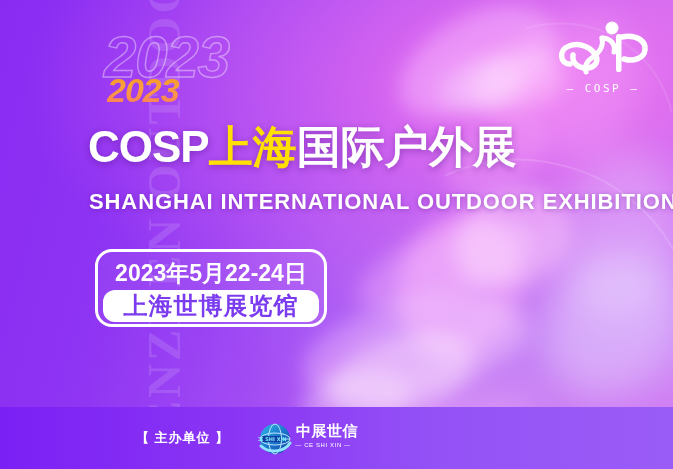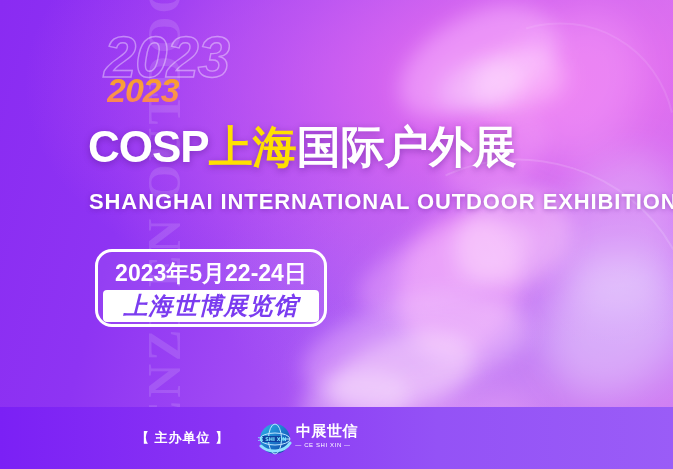--- a/index.html
+++ b/index.html
@@ -106,25 +106,24 @@
     padding:5px;
   }
   #date-row{
     flex:0 0 33px;
     display:flex;align-items:center;justify-content:center;
     color:#ffffff;font-size:23px;font-weight:700;letter-spacing:0px;
     white-space:nowrap;
   }
   #venue-row{
     flex:1 1 auto;
-    background:#ffffff;border-radius:4px;
+    background:#ffffff;border-radius:12px;
     display:flex;align-items:center;justify-content:center;
     color:#7b3cf0;font-size:24px;font-weight:700;letter-spacing:1px;
     white-space:nowrap;
-    font-style:italic;
   }
 
   
   #bottombar{
     position:absolute;left:0;bottom:0;width:673px;height:62px;
     background:linear-gradient(90deg,#7b20f5 0%,#8a35f4 35%,#9452f6 65%,#9a5cf7 100%);
     display:flex;align-items:center;
   }
   #host-label{
     position:absolute;left:136px;
@@ -170,20 +169,32 @@
     <div class="arc a3"></div>
   </div>
 
   <div id="watermark">SHENZHEN OUTDOOR</div>
 
   <div id="year-group">
     <div id="year-outline">2023</div>
     <div id="year-solid">2023</div>
   </div>
 
+  <div id="cosp-mark">
+    <svg width="94" height="62" viewBox="0 0 94 62">
+      <circle cx="56" cy="8" r="6.5" fill="#ffffff"></circle>
+      <path d="M14 44 C4 44 2 30 13 26 C22 22.5 33 26 38 33" fill="none" stroke="#ffffff" stroke-width="5.5" stroke-linecap="round"></path>
+      <path d="M38 33 C44 40 40 48 30 48 C21 48 16 42 17 35" fill="none" stroke="#ffffff" stroke-width="5.5" stroke-linecap="round"></path>
+      <path d="M46 18 C48 26 43 33 37 37 C31 41 28 46 30 52" fill="none" stroke="#ffffff" stroke-width="5" stroke-linecap="round"></path>
+      <path d="M46 18 C54 18 60 24 58 32" fill="none" stroke="#ffffff" stroke-width="5" stroke-linecap="round"></path>
+      <rect x="60" y="14" width="5.5" height="38" rx="2.6" fill="#ffffff"></rect>
+      <path d="M66 17 C82 14 90 22 89 30 C88 38 78 42 68 39" fill="none" stroke="#ffffff" stroke-width="5.5" stroke-linecap="round"></path>
+    </svg>
+    <div id="cosp-word">— COSP —</div>
+  </div>
 
   <div id="headline"><span class="en">COSP</span><span class="hl">上海</span><span class="cn">国际户外展</span></div>
 
   <div id="subline">SHANGHAI INTERNATIONAL OUTDOOR EXHIBITION</div>
 
   <div id="datecard">
     <div id="date-row">2023年5月22-24日</div>
     <div id="venue-row">上海世博展览馆</div>
   </div>
 

